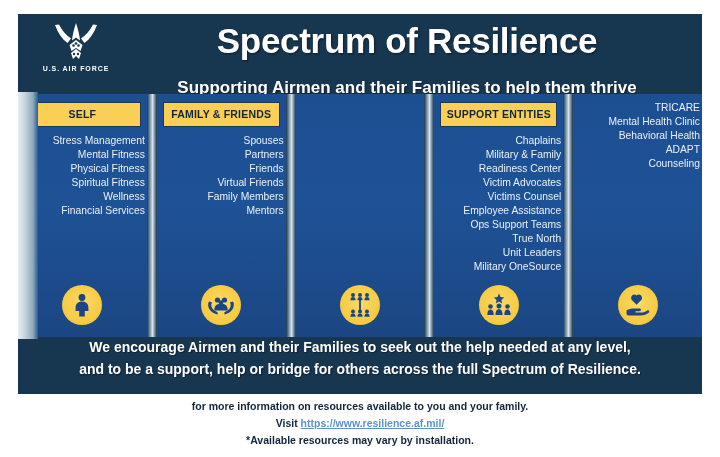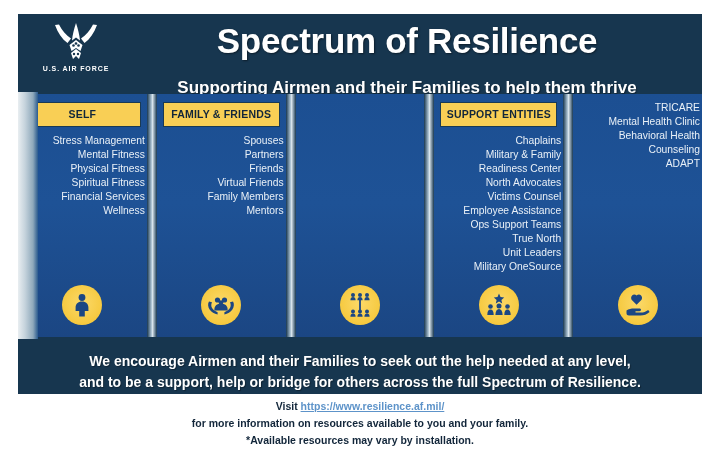--- a/index.html
+++ b/index.html
@@ -152,21 +152,21 @@
   .banner {
     position: absolute;
     left: 0;
     bottom: 0;
     width: 684px;
     height: 57px;
     background: #17364f;
     display: flex;
     flex-direction: column;
     align-items: center;
-    justify-content: flex-end;
+    justify-content: flex-start;
   }
   .banner-line {
     color: #ffffff;
     font-size: 14px;
     font-weight: bold;
     line-height: 1.55;
     text-shadow: 1px 1px 1px rgba(0,0,0,0.35);
   }
 
   
@@ -229,22 +229,22 @@
 
     <div class="columns">
 
       <div class="col">
         <div class="col-head">SELF</div>
         <div class="col-list">
           <div>Stress Management</div>
           <div>Mental Fitness</div>
           <div>Physical Fitness</div>
           <div>Spiritual Fitness</div>
+          <div>Wellness</div>
           <div>Financial Services</div>
-          <div>Wellness</div>
         </div>
         <div class="icon-badge">
           <svg width="22" height="24" viewBox="0 0 22 24" aria-hidden="true">
             <g fill="#1b4683">
               <circle cx="11" cy="4.5" r="3.4"></circle>
               <path d="M11 8.6 C6.9 8.6 4.6 11.2 4.6 14.6 L4.6 18 L8.2 18 L8.2 23.4 L13.8 23.4 L13.8 18 L17.4 18 L17.4 14.6 C17.4 11.2 15.1 8.6 11 8.6 Z"></path>
             </g>
           </svg>
         </div>
       </div>
@@ -304,21 +304,21 @@
       </div>
 
       <div class="col-divider"></div>
 
       <div class="col">
         <div class="col-head">SUPPORT ENTITIES</div>
         <div class="col-list">
           <div>Chaplains</div>
           <div>Military &amp; Family</div>
           <div>Readiness Center</div>
-          <div>North Advocates</div>
+          <div>Victim Advocates</div>
           <div>Victims Counsel</div>
           <div>Employee Assistance</div>
           <div>Ops Support Teams</div>
           <div>True North</div>
           <div>Unit Leaders</div>
           <div>Military OneSource</div>
         </div>
         <div class="icon-badge">
           <svg width="26" height="24" viewBox="0 0 26 24" aria-hidden="true">
             <g fill="#1b4683">
@@ -334,22 +334,22 @@
         </div>
       </div>
 
       <div class="col-divider"></div>
 
       <div class="col">
         <div class="col-list">
           <div>TRICARE</div>
           <div>Mental Health Clinic</div>
           <div>Behavioral Health</div>
+          <div>ADAPT</div>
           <div>Counseling</div>
-          <div>ADAPT</div>
         </div>
         <div class="icon-badge">
           <svg width="26" height="24" viewBox="0 0 26 24" aria-hidden="true">
             <g fill="#1b4683">
               <path d="M14.5 2.2 C12.9 0.6 10.4 0.7 9 2.4 C7.6 0.7 5.1 0.6 3.5 2.2 C1.8 3.9 2 6.7 3.8 8.5 L9 13.6 L14.2 8.5 C16 6.7 16.2 3.9 14.5 2.2 Z" transform="translate(4.2,0.6) scale(0.82)"></path>
               <path d="M1.5 17.4 C3.6 16 6.3 15.4 9 15.4 L14.5 15.4 C15.4 15.4 16 16 16 16.8 C16 17.6 15.4 18.2 14.5 18.2 L10.5 18.2 L10.5 19.6 L15.8 19.6 C18.4 19.6 21 18.6 23.2 17 L24.6 19 C22 21.3 18.8 22.6 15.4 22.6 L4 22.6 C2.6 22.6 1.5 21.6 1.5 20.3 Z"></path>
             </g>
           </svg>
         </div>
       </div>
@@ -357,21 +357,21 @@
     </div>
 
     <div class="banner">
       <div class="banner-line">We encourage Airmen and their Families to seek out the help needed at any level,</div>
       <div class="banner-line">and to be a support, help or bridge for others across the full Spectrum of Resilience.</div>
     </div>
 
   </div>
 
   <div class="footer">
+    <div class="footer-line">for more information on resources available to you and your family.</div>
     <div class="footer-line">
       <span>Visit</span>
       <a class="footer-url" href="#">https://www.resilience.af.mil/</a>
     </div>
-    <div class="footer-line">for more information on resources available to you and your family.</div>
     <div class="footer-line">*Available resources may vary by installation.</div>
   </div>
 
 </div>
 
 </body></html>

